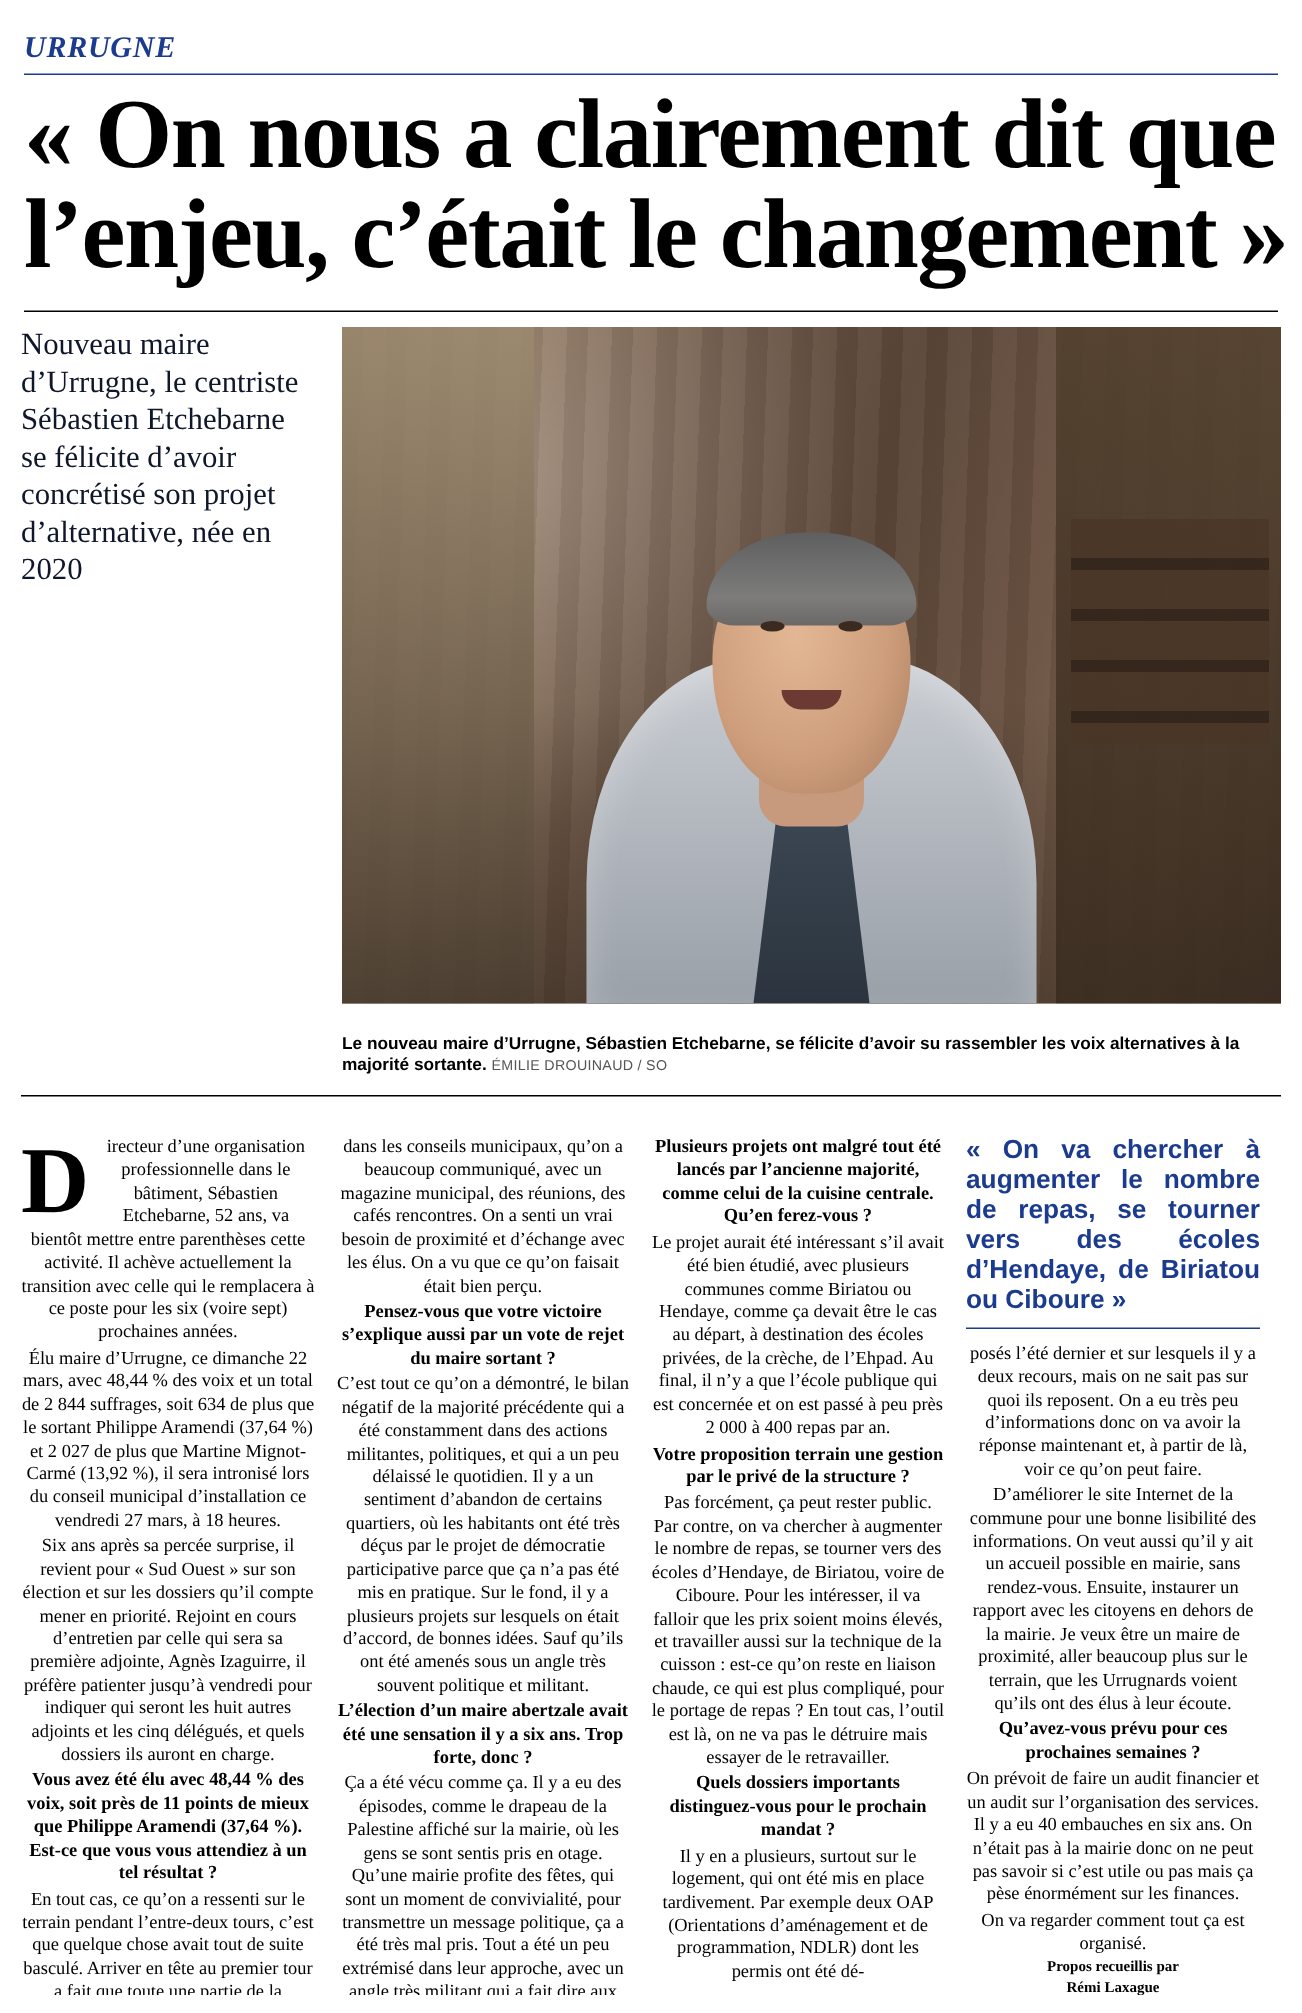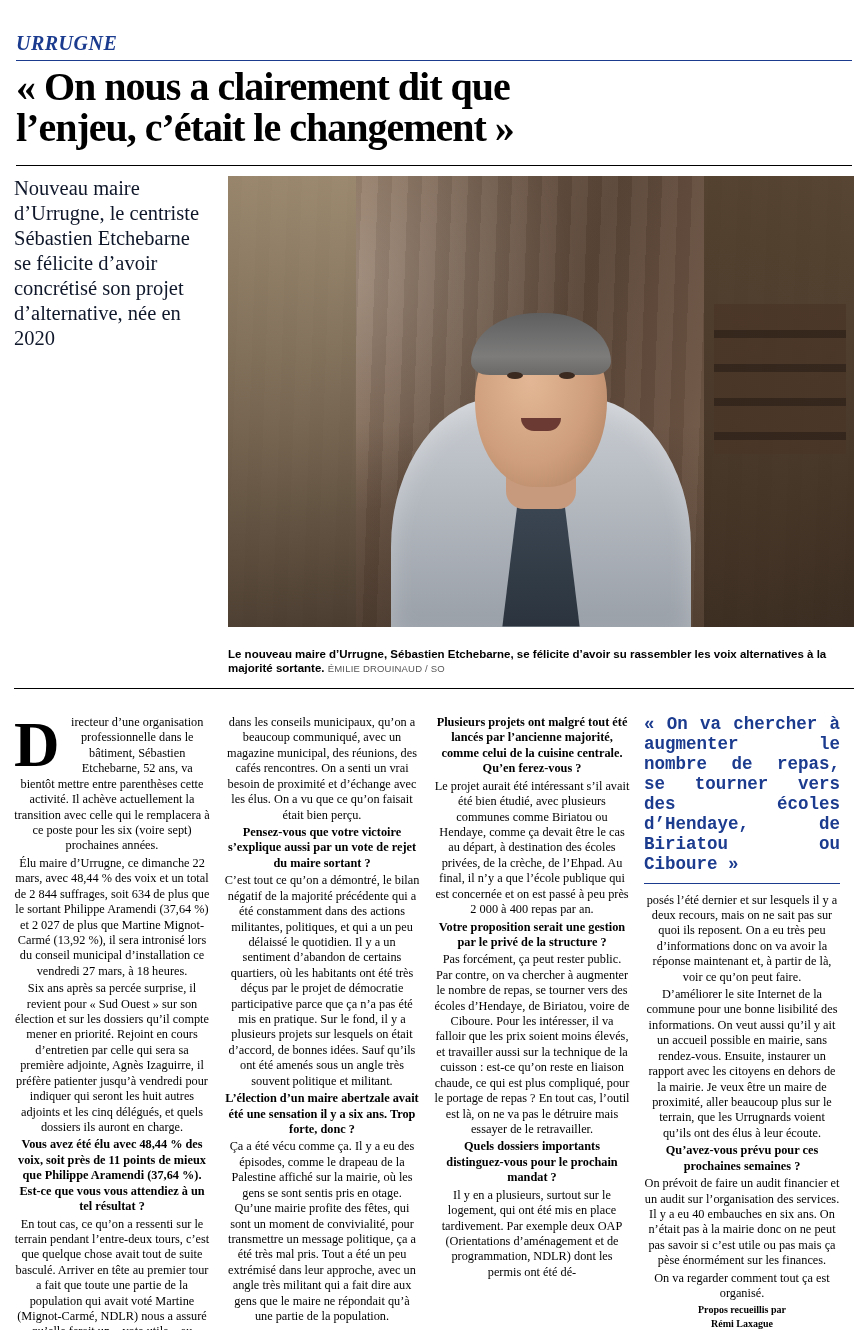--- a/index.html
+++ b/index.html
@@ -9,21 +9,21 @@
   }
   .page {
     position: relative;
     width: 868px;
     height: 1330px;
     background: #ffffff;
     font-family: "Liberation Serif", serif;
     color: #111111;
     overflow: hidden;
     box-sizing: border-box;
-    padding: 16px 14px;
+    padding: 5px 14px;
   }
 
   
   .kicker {
     font-family: "Liberation Serif", serif;
     font-style: italic;
     font-weight: bold;
     font-size: 20px;
     color: #1b3b8f;
     letter-spacing: 0.5px;
@@ -33,21 +33,21 @@
   .kicker-rule {
     border: none;
     border-top: 1.5px solid #1b3b8f;
     margin: 5px 2px 6px 2px;
   }
 
   
   .headline {
     font-family: "Liberation Serif", serif;
     font-weight: bold;
-    font-size: 40px;
+    font-size: 66px;
     line-height: 1.02;
     letter-spacing: -1px;
     margin: 4px 2px 0 2px;
     color: #000000;
   }
   .headline .line { display: block; white-space: nowrap; }
 
   .headline-rule {
     border: none;
     border-top: 1px solid #000;
@@ -231,21 +231,21 @@
     float: left;
     font-family: "Liberation Serif", serif;
     font-weight: bold;
     font-size: 63px;
     line-height: 0.78;
     padding: 6px 5px 0 0;
   }
 
   
   .pullquote {
-    font-family: Liberation Mono, monospace;
+    font-family: Liberation Sans, sans-serif;
     font-weight: bold;
     font-style: normal;
     font-size: 17.5px;
     line-height: 1.14;
     color: #1b3b8f;
     border-bottom: 1px solid #1b3b8f;
     padding-bottom: 8px;
     margin-bottom: 9px;
   }
 
@@ -314,21 +314,21 @@
       <p>dans les conseils municipaux, qu’on a beaucoup communiqué, avec un magazine municipal, des réunions, des cafés rencontres. On a senti un vrai besoin de proximité et d’échange avec les élus. On a vu que ce qu’on faisait était bien perçu.</p>
       <p class="q">Pensez-vous que votre victoire s’explique aussi par un vote de rejet du maire sortant ?</p>
       <p>C’est tout ce qu’on a démontré, le bilan négatif de la majorité précédente qui a été constamment dans des actions militantes, politiques, et qui a un peu délaissé le quotidien. Il y a un sentiment d’abandon de certains quartiers, où les habitants ont été très déçus par le projet de démocratie participative parce que ça n’a pas été mis en pratique. Sur le fond, il y a plusieurs projets sur lesquels on était d’accord, de bonnes idées. Sauf qu’ils ont été amenés sous un angle très souvent politique et militant.</p>
       <p class="q">L’élection d’un maire abertzale avait été une sensation il y a six ans. Trop forte, donc ?</p>
       <p>Ça a été vécu comme ça. Il y a eu des épisodes, comme le drapeau de la Palestine affiché sur la mairie, où les gens se sont sentis pris en otage. Qu’une mairie profite des fêtes, qui sont un moment de convivialité, pour transmettre un message politique, ça a été très mal pris. Tout a été un peu extrémisé dans leur approche, avec un angle très militant qui a fait dire aux gens que le maire ne répondait qu’à une partie de la population.</p>
     </div>
 
     <div class="col">
       <p class="q">Plusieurs projets ont malgré tout été lancés par l’ancienne majorité, comme celui de la cuisine centrale. Qu’en ferez-vous ?</p>
       <p>Le projet aurait été intéressant s’il avait été bien étudié, avec plusieurs communes comme Biriatou ou Hendaye, comme ça devait être le cas au départ, à destination des écoles privées, de la crèche, de l’Ehpad. Au final, il n’y a que l’école publique qui est concernée et on est passé à peu près 2 000 à 400 repas par an.</p>
-      <p class="q">Votre proposition serait une gestion par le privé de la structure ?</p>
+      <p class="q">Votre proposition terrain une gestion par le privé de la structure ?</p>
       <p>Pas forcément, ça peut rester public. Par contre, on va chercher à augmenter le nombre de repas, se tourner vers des écoles d’Hendaye, de Biriatou, voire de Ciboure. Pour les intéresser, il va falloir que les prix soient moins élevés, et travailler aussi sur la technique de la cuisson : est-ce qu’on reste en liaison chaude, ce qui est plus compliqué, pour le portage de repas ? En tout cas, l’outil est là, on ne va pas le détruire mais essayer de le retravailler.</p>
       <p class="q">Quels dossiers importants distinguez-vous pour le prochain mandat ?</p>
       <p>Il y en a plusieurs, surtout sur le logement, qui ont été mis en place tardivement. Par exemple deux OAP (Orientations d’aménagement et de programmation, NDLR) dont les permis ont été dé-</p>
     </div>
 
     <div class="col">
       <div class="pullquote">« On va chercher à augmenter le nombre de repas, se tourner vers des écoles d’Hendaye, de Biriatou ou Ciboure »</div>
       <p>posés l’été dernier et sur lesquels il y a deux recours, mais on ne sait pas sur quoi ils reposent. On a eu très peu d’informations donc on va avoir la réponse maintenant et, à partir de là, voir ce qu’on peut faire.</p>
       <p>D’améliorer le site Internet de la commune pour une bonne lisibilité des informations. On veut aussi qu’il y ait un accueil possible en mairie, sans rendez-vous. Ensuite, instaurer un rapport avec les citoyens en dehors de la mairie. Je veux être un maire de proximité, aller beaucoup plus sur le terrain, que les Urrugnards voient qu’ils ont des élus à leur écoute.</p>
       <p class="q">Qu’avez-vous prévu pour ces prochaines semaines ?</p>

